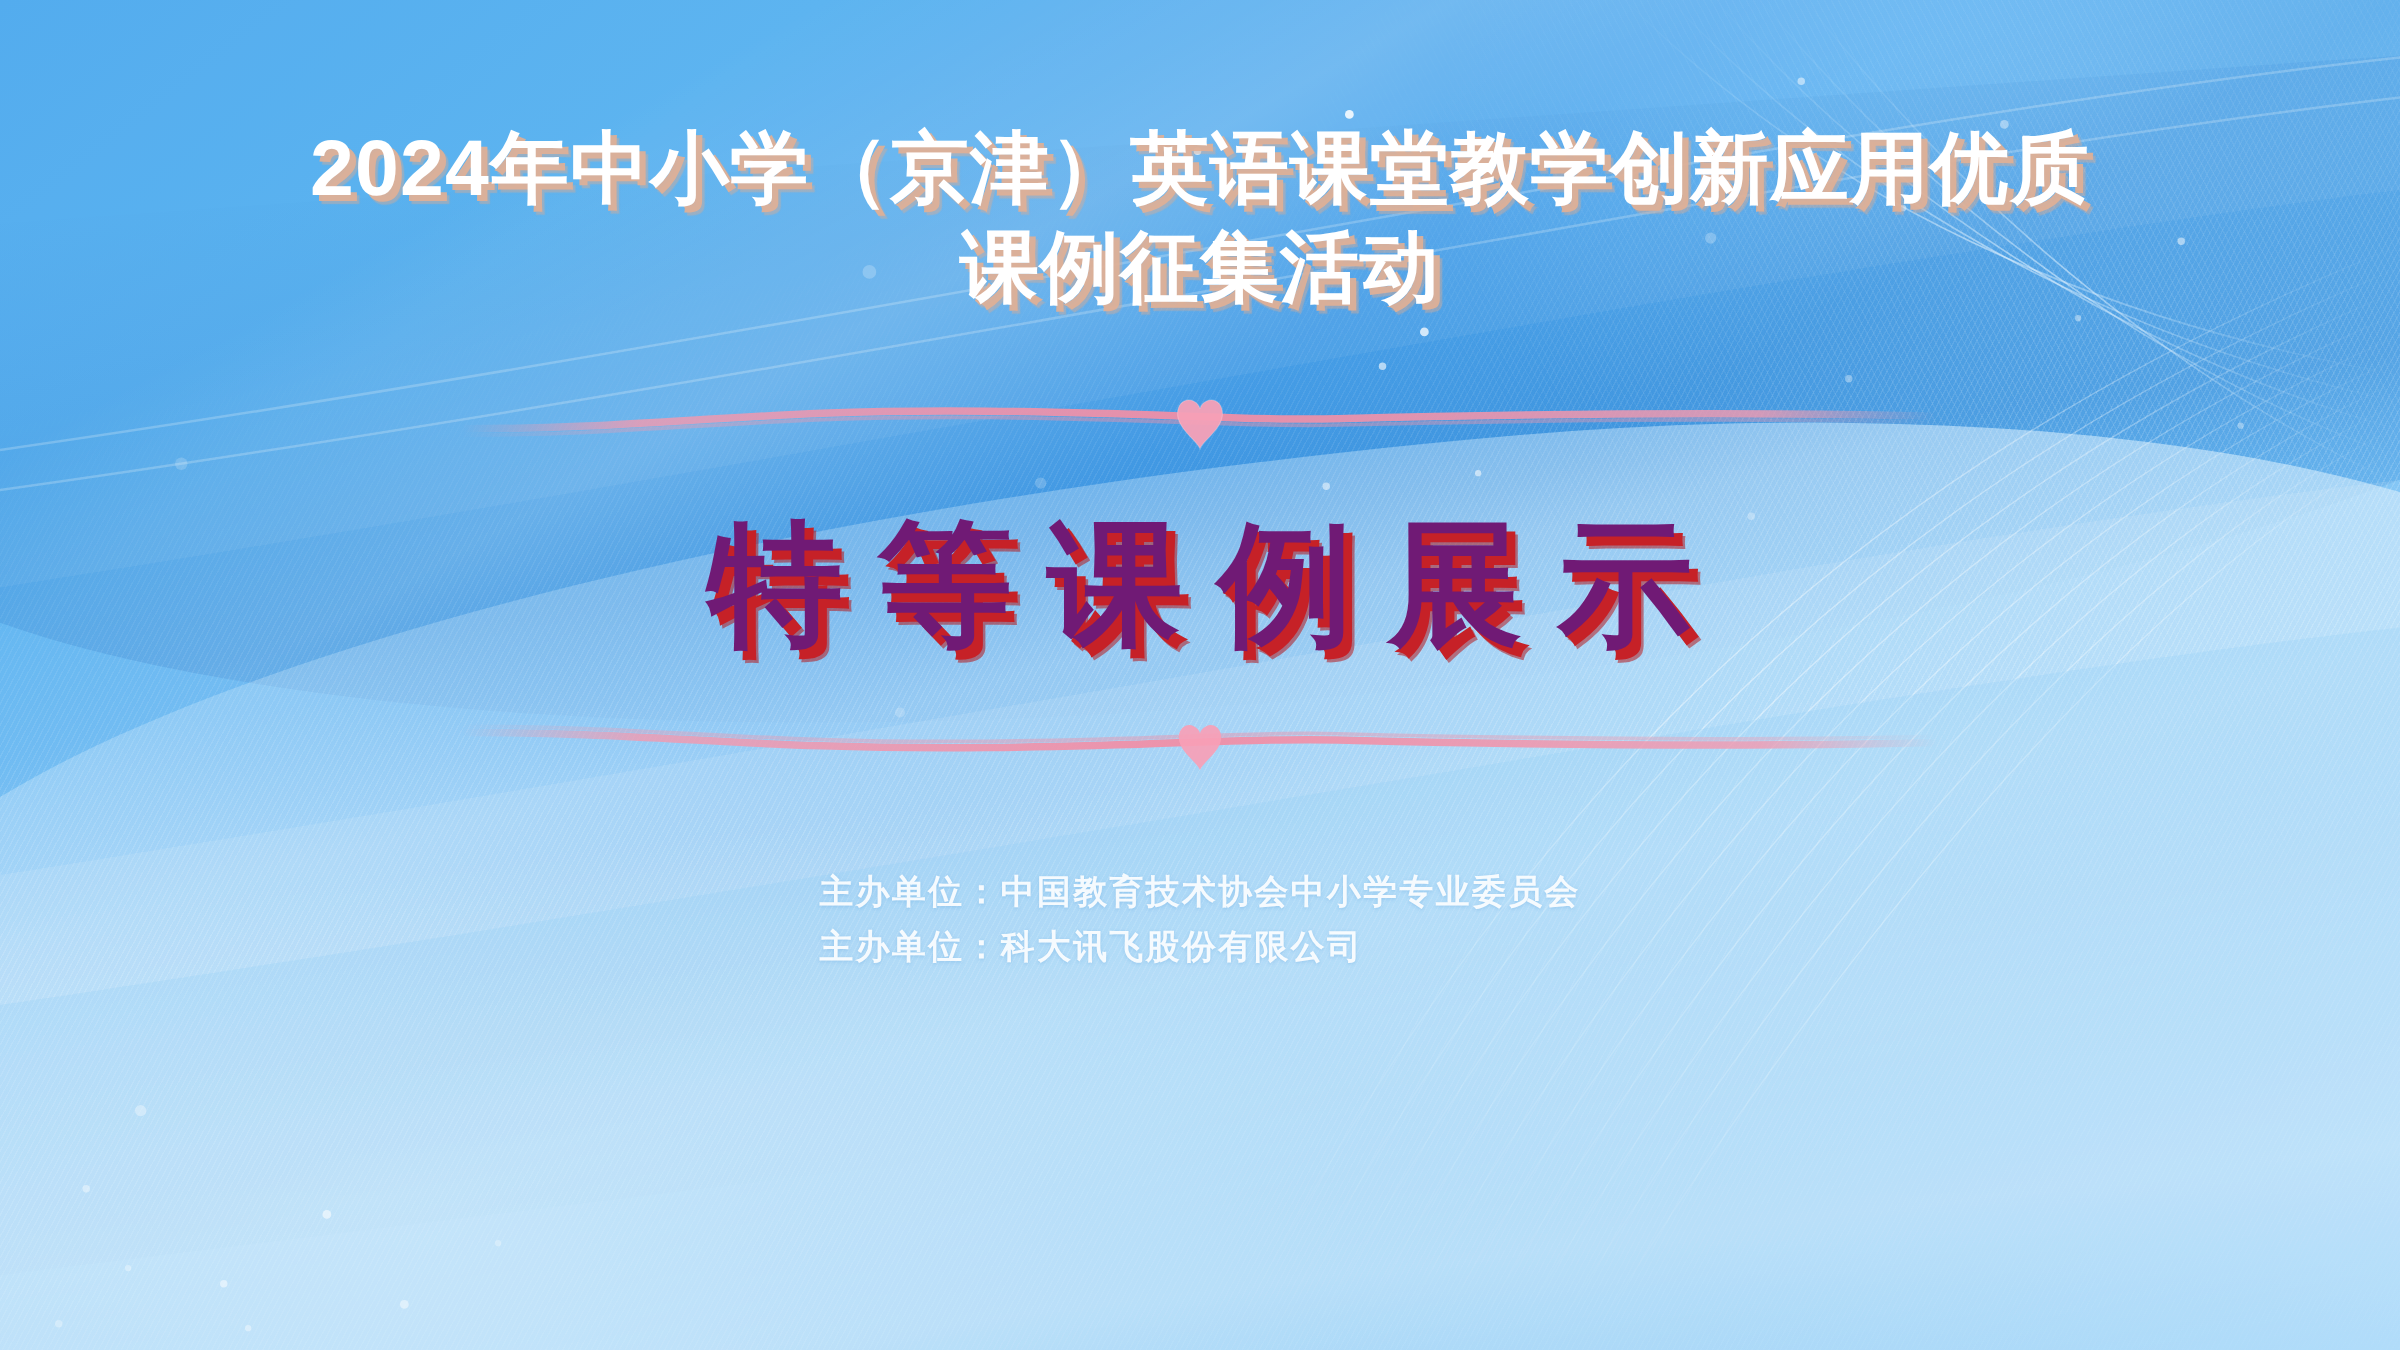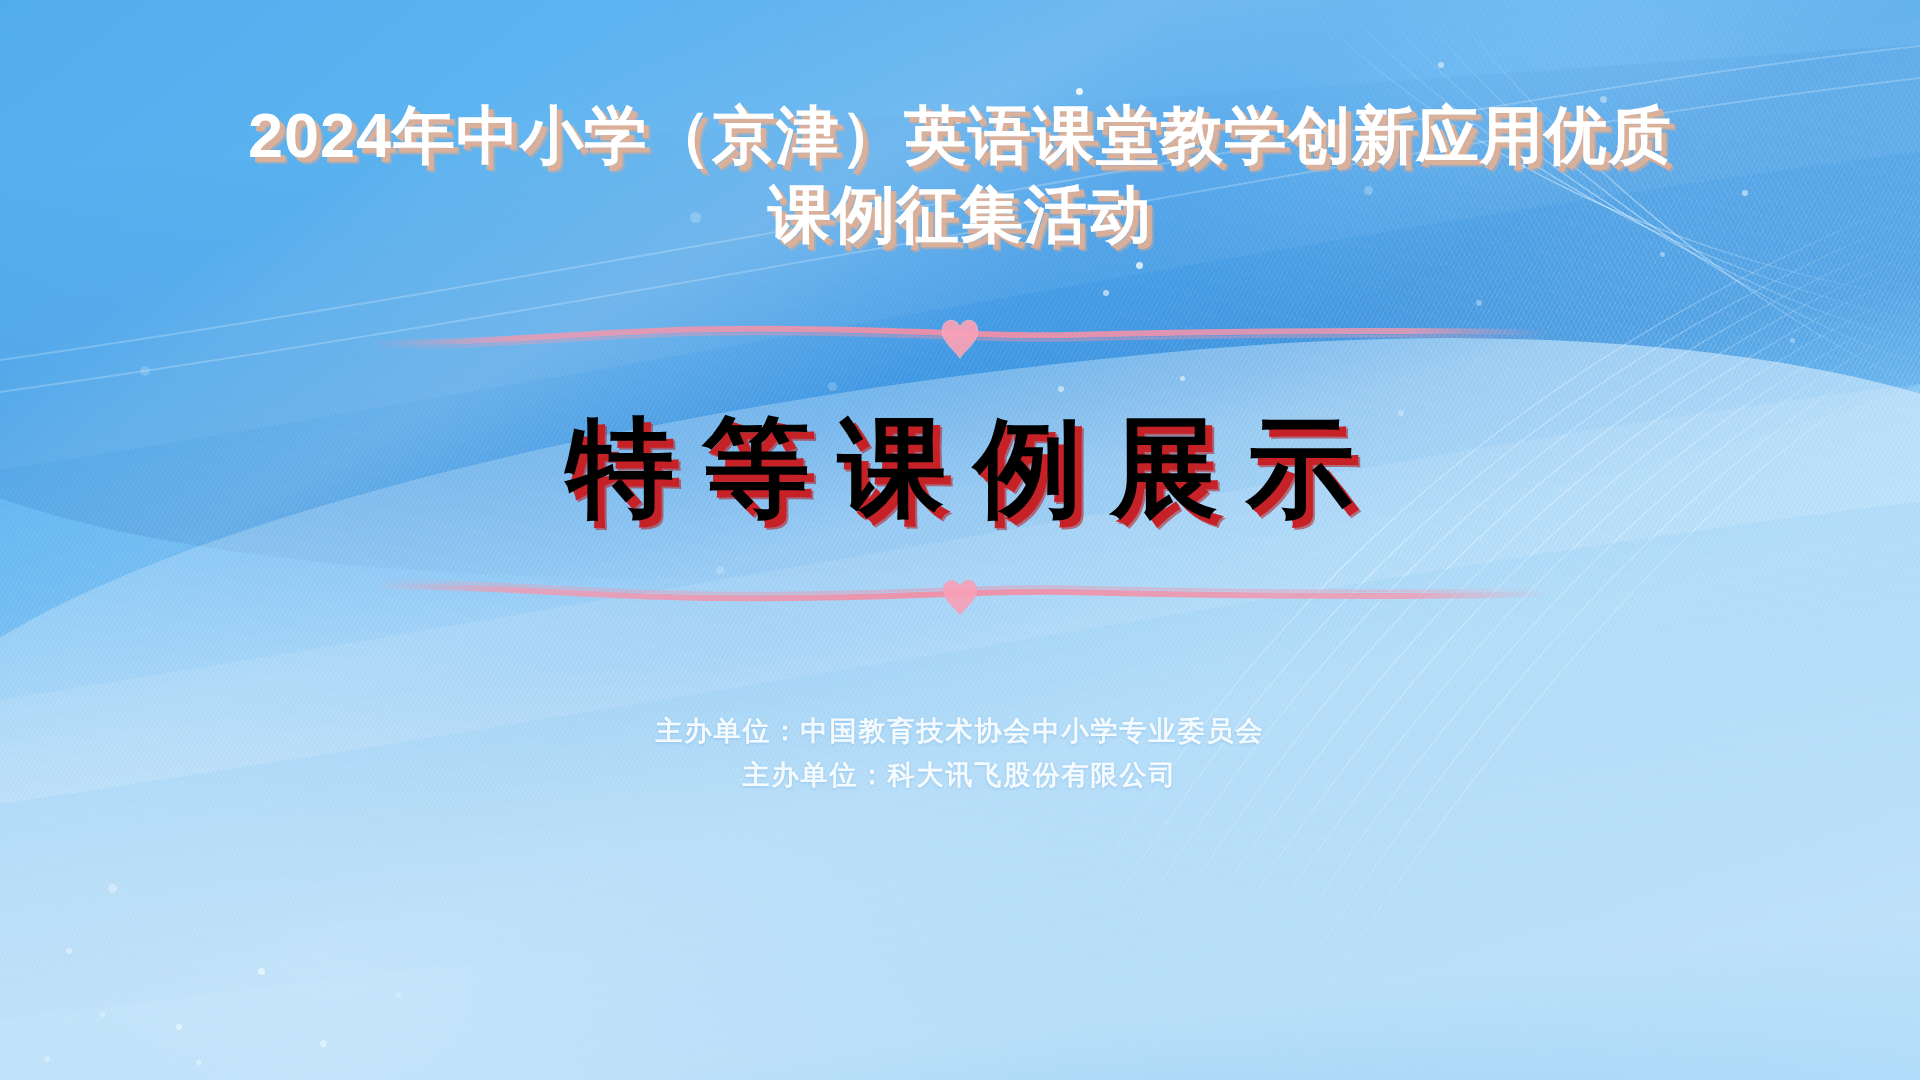--- a/index.html
+++ b/index.html
@@ -81,29 +81,29 @@
     text-shadow: 5px 5px 0 rgba(224,176,150,.92), 7px 7px 1px rgba(221,170,144,.45);
     white-space:nowrap;
   }
 
   .divider { position:relative; width:1180px; height:66px; margin:0 auto; }
   .divider svg { position:absolute; left:0; top:0; }
   .divider-top { margin-top:44px; }
   .divider-bot { margin-top:0px; }
 
   .headline {
-    font-size:108px; font-weight:700; color:#000000;
+    font-size:108px; font-weight:700; color:#701a75;
     letter-spacing:28px; text-indent:28px;
     line-height:1.05;
     text-shadow: 7px 7px 0 #c62127, 9px 9px 0 rgba(180,25,30,.55);
     margin-top:46px;
     white-space:nowrap;
   }
 
-  .org-block { margin-top:88px; text-align:center; }
+  .org-block { margin-top:70px; }
   .org-line {
     font-size:27px; font-weight:600; line-height:1.62;
     color:rgba(255,255,255,.90);
     letter-spacing:2px;
     text-shadow:0 1px 3px rgba(60,140,210,.25);
     white-space:nowrap;
   }
 </style>
 </head>
 <body>

